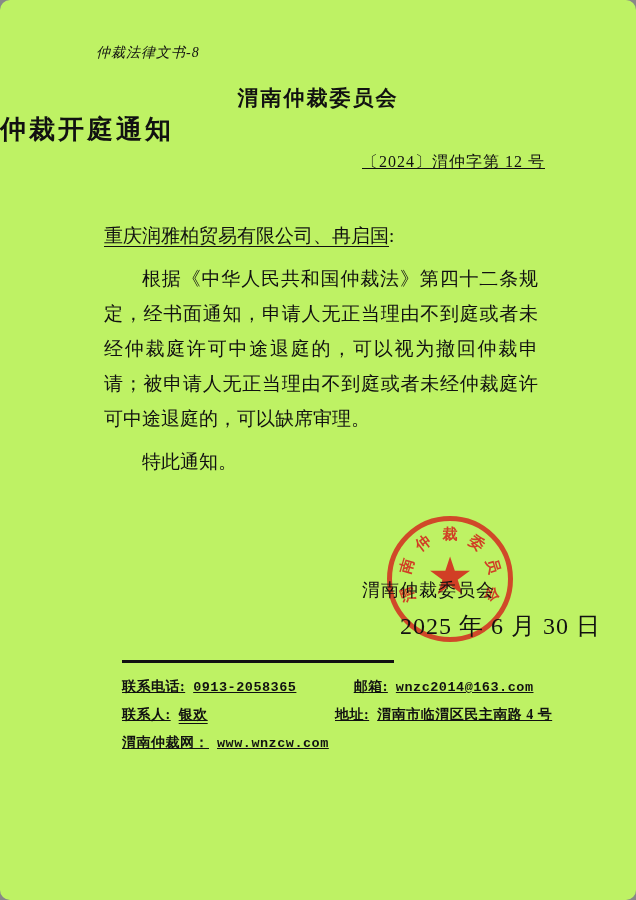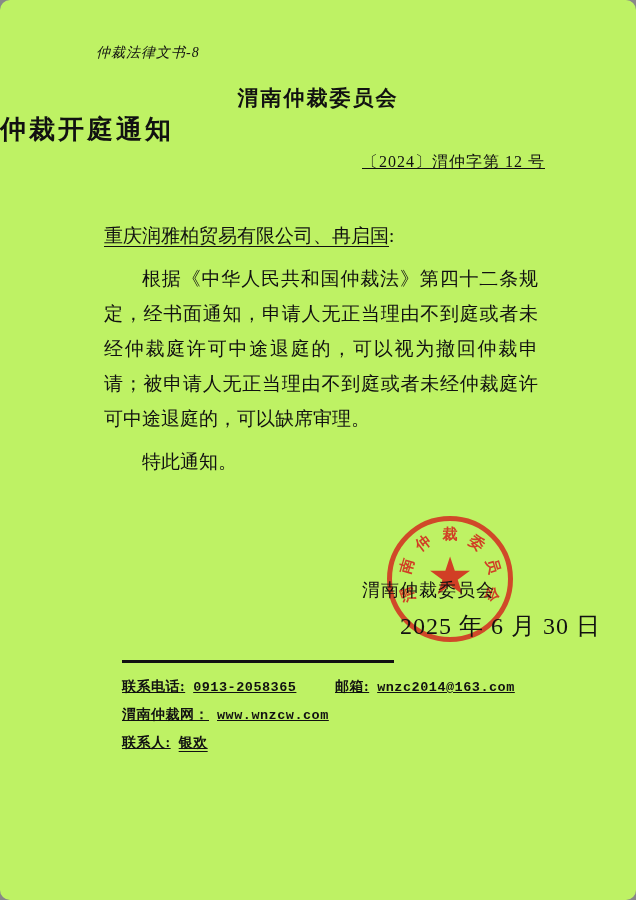--- a/index.html
+++ b/index.html
@@ -111,21 +111,22 @@
       <span class="seal-char" style="transform: rotate(110deg) translateY(-45px);">会</span>
     </div>
 
   <div class="sig-org">渭南仲裁委员会</div>
   <div class="sig-date">2025 年 6 月 30 日</div>
 
   <div class="divider"></div>
 
   <div class="footer-col footer-left">
     <div class="f-row"><span class="f-label">联系电话:</span><span class="mono">0913-2058365</span></div>
+    <div class="f-row"><span class="f-label">联系人:</span><span class="u">银欢</span></div>
     <div class="f-row"><span class="f-label">渭南仲裁网：</span><span class="mono">www.wnzcw.com</span></div>
-    <div class="f-row"><span class="f-label">联系人:</span><span class="u">银欢</span></div>
   </div>
 
   <div class="footer-col footer-right">
     <div class="f-row"><span class="f-label">邮箱:</span><span class="mono">wnzc2014@163.com</span></div>
+    <div class="f-row"><span class="f-label">地址:</span><span>渭南市临渭区民主南路 4 号</span></div>
   </div>
 
 </div>
 
 </body></html>

